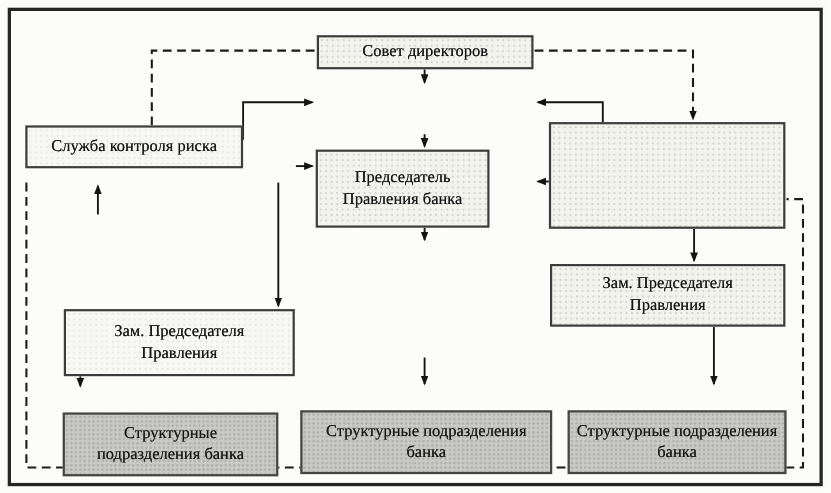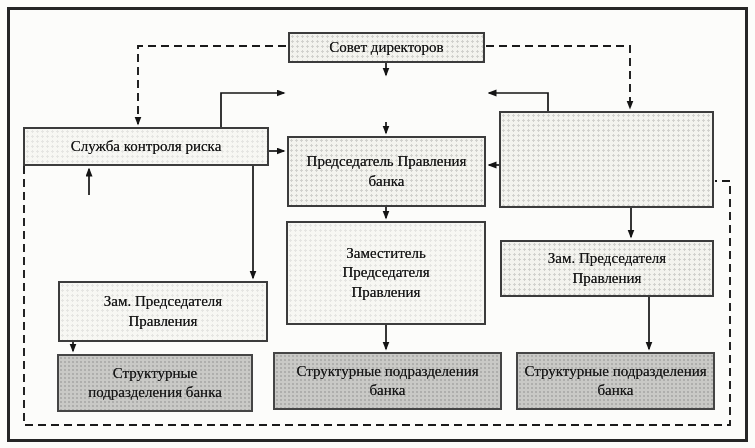--- a/index.html
+++ b/index.html
@@ -47,38 +47,39 @@
   }
   .node.white {
     background-color: #f7f7f3;
     background-image: radial-gradient(circle, rgba(150,150,150,0.18) 1px, transparent 1.3px);
   }
   .node.gray {
     background-color: #c9c9c6;
     background-image: radial-gradient(circle, rgba(80,80,80,0.22) 1px, transparent 1.2px);
     background-size: 4px 4px;
     border-color: #454545;
+    margin-top: 21px;
   }
   .node.left-align {
     justify-content: flex-start;
     text-align: left;
     padding-left: 13px;
   }
   .node .lbl { display: inline-block; }
   
   .w-narrow .lbl { max-width: 150px; }
   .w-mid .lbl    { max-width: 175px; }
 
   
   #n-sovet        { left: 288px; top: 32px;  width: 197px; height: 31px; }
   #n-pravlenie    { left: 287px; top: 78px;  width: 199px; height: 44px; }
-  #n-predsedatel  { left: 287px; top: 136px; width: 199px; height: 71px; }
+  #n-predsedatel  { left: 287px; top: 136px; width: 158px; height: 71px; }
   #n-zamestitel   { left: 286px; top: 221px; width: 200px; height: 104px; }
   #n-struct-mid   { left: 273px; top: 352px; width: 229px; height: 58px; }
-  #n-sluzhba-riska{ left: 23px;  top: 127px; width: 246px; height: 39px; }
+  #n-sluzhba-riska{ left: 23px;  top: 114px; width: 198px; height: 39px; }
   #n-sluzhba-innov{ left: 41px;  top: 195px; width: 163px; height: 71px; }
   #n-zam-left     { left: 58px;  top: 281px; width: 210px; height: 61px; }
   #n-struct-left  { left: 57px;  top: 354px; width: 196px; height: 58px; }
   #n-sluzhba-vnutr{ left: 499px; top: 111px; width: 215px; height: 97px; }
   #n-zam-right    { left: 500px; top: 240px; width: 214px; height: 57px; }
   #n-struct-right { left: 516px; top: 352px; width: 199px; height: 58px; }
 
   svg .solid  { stroke: #141414; stroke-width: 1.7; fill: none; }
   svg .dashed { stroke: #1a1a1a; stroke-width: 1.9; fill: none; stroke-dasharray: 8 5; }
 </style>
@@ -120,23 +121,20 @@
 
   <div class="node" id="n-sovet">
     <span class="lbl">Совет директоров</span>
   </div>
 
 
   <div class="node w-mid" id="n-predsedatel">
     <span class="lbl">Председатель Правления банка</span>
   </div>
 
-  <div class="node white w-narrow" id="n-zamestitel">
-    <span class="lbl">Заместитель Председателя Правления</span>
-  </div>
 
   <div class="node gray" id="n-struct-mid">
     <span class="lbl">Структурные подразделения банка</span>
   </div>
 
   <div class="node white" id="n-sluzhba-riska">
     <span class="lbl">Служба контроля риска</span>
   </div>
 
 

